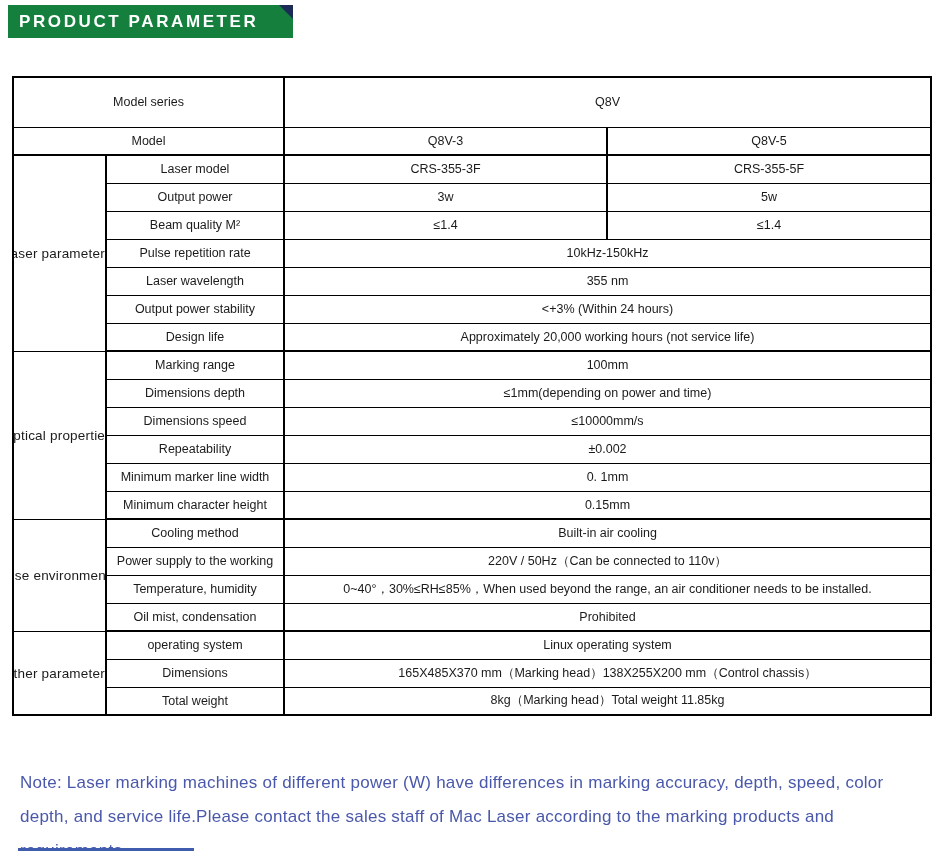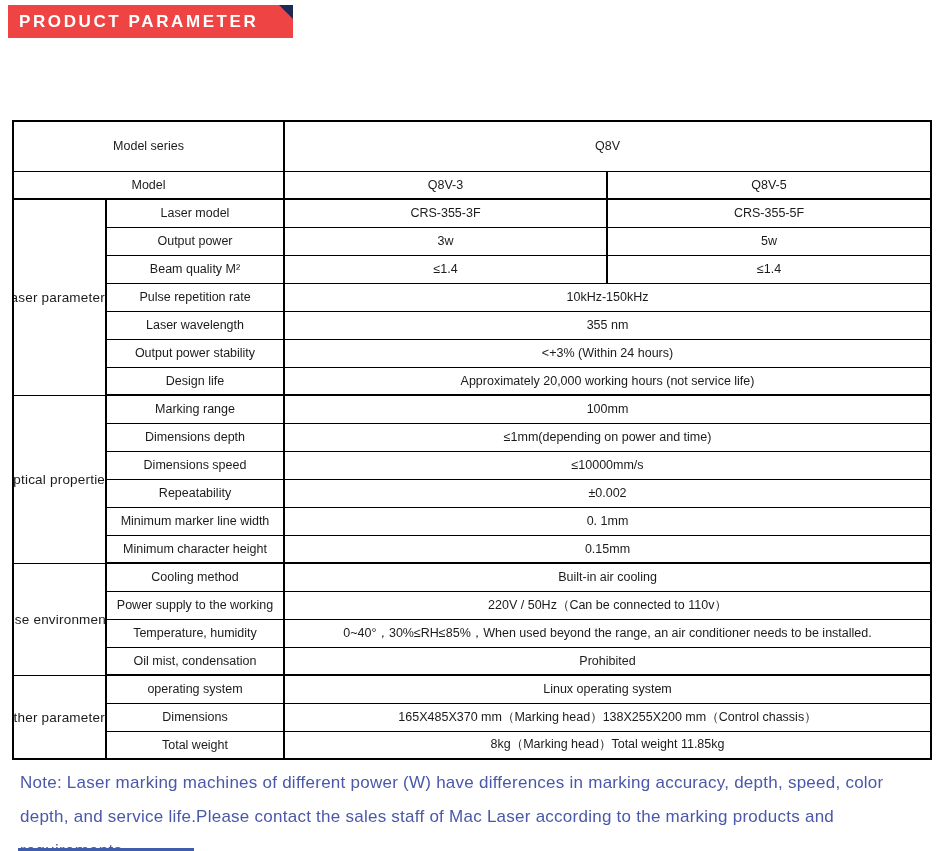--- a/index.html
+++ b/index.html
@@ -8,21 +8,21 @@
     width: 944px; height: 851px;
     position: relative;
     overflow: hidden;
     font-family: "Liberation Sans", sans-serif;
     color: #1b1b1b;
   }
   
   .banner {
     position: absolute; left: 8px; top: 5px;
     width: 285px; height: 33px;
-    background: #ef4444;
+    background: #15803d;
     display: flex; align-items: center;
     padding-left: 11px;
   }
   .banner-corner {
     position: absolute; top: 0; right: 0;
     width: 14px; height: 14px;
     background: #1b2b56;
     clip-path: polygon(0 0, 100% 0, 100% 100%);
   }
   .banner-title {
@@ -32,21 +32,20 @@
     letter-spacing: 2.6px;
     white-space: nowrap;
   }
   
   table.spec {
     position: absolute; left: 12px; top: 76px;
     width: 918px;
     border-collapse: collapse;
     table-layout: fixed;
     border: 2px solid #000;
-    margin-top: 44px;
   }
   table.spec td {
     border: 1px solid #000;
     border-left-width: 2px;
     border-right-width: 2px;
     text-align: center;
     vertical-align: middle;
     font-size: 12.5px;
     padding: 2px 4px;
     overflow: hidden;

